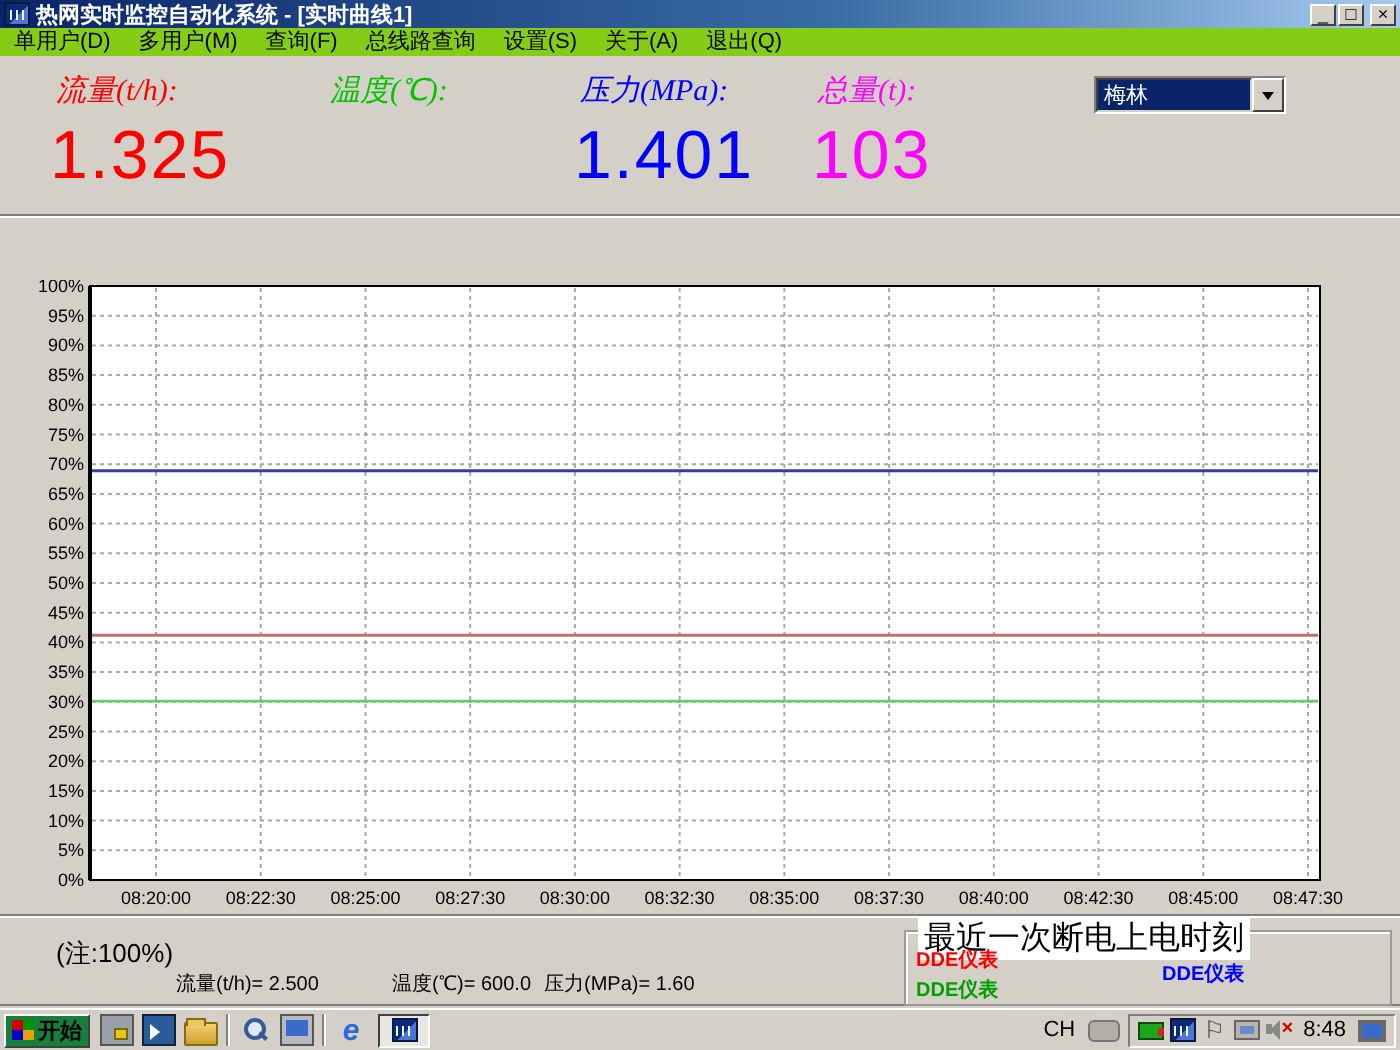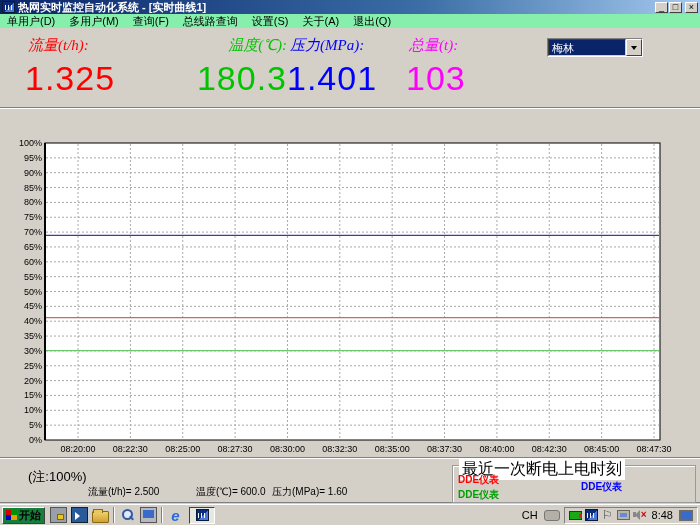--- a/index.html
+++ b/index.html
@@ -18,28 +18,28 @@
   .win-btn { width:13px; height:11px; font-size:9px; line-height:9px; text-align:center;
     background:#d4d0c8; border:1px solid; border-color:#fff #404040 #404040 #fff; color:#000; cursor:default; }
   .win-btn.close { margin-left:2px; }
 
   .mini-logo { width:13px; height:12px; flex:none;
     background:
       repeating-linear-gradient(90deg, rgba(255,255,255,.95) 0 1px, transparent 1px 3px) 50% 55% / 8px 5px no-repeat,
       linear-gradient(135deg,#0a2a7a 55%,#4a76d8 55%);
     border:1px solid #0a1a3a; }
 
-  .menubar { position:absolute; left:0; top:14px; width:700px; height:15px; background:#86efac;
+  .menubar { position:absolute; left:0; top:14px; width:700px; height:15px; background:#84cc16;
     display:flex; align-items:center; font-size:11px; border-bottom:1px solid #d4d0c8; }
   .menu-item { padding:0 7px; height:15px; line-height:15px; color:#000; white-space:nowrap; }
 
   
   .readouts { position:absolute; left:25px; top:36px; display:flex; }
   .readout { display:flex; flex-direction:column; }
-  .readout:nth-child(1){ width:137px; } .readout:nth-child(2){ width:125px;align-items:flex-end; }
+  .readout:nth-child(1){ width:137px; } .readout:nth-child(2){ width:125px; }
   .readout:nth-child(3){ width:119px; } .readout:nth-child(4){ width:110px; }
   .readout-label { font-family:"Liberation Serif", serif; font-style:italic; font-size:15px; padding-left:3px; height:22px; white-space:nowrap; }
   .readout-value { font-size:34px; letter-spacing:1px; line-height:40px; white-space:nowrap; }
 
   
   .combo { position:absolute; left:547px; top:38px; width:96px; height:19px;
     border:1px solid; border-color:#808080 #fff #fff #808080; background:#ec4899; display:flex; }
   .combo-field { flex:1; background:#0a246a; color:#fff; font-size:11px; line-height:17px; padding-left:3px;
     border:1px solid; border-color:#404040 #d4d0c8 #d4d0c8 #404040; overflow:hidden; white-space:nowrap; }
   .combo-btn { width:16px; background:#d4d0c8; border:1px solid; border-color:#fff #404040 #404040 #fff;
@@ -133,21 +133,20 @@
         <span class="menu-item">退出(Q)</span>
       </div>
 
     <div class="readouts" id="readouts">
         <div class="readout">
           <span class="readout-label" style="color: rgb(255, 0, 0);">流量(t/h):</span>
           <span class="readout-value" style="color: rgb(255, 0, 0);">1.325</span>
         </div>
         <div class="readout">
           <span class="readout-label" style="color: rgb(0, 196, 0);">温度(℃):</span>
-          <span class="readout-value" style="color: rgb(0, 196, 0);">180.3</span>
         </div>
         <div class="readout">
           <span class="readout-label" style="color: rgb(0, 0, 255);">压力(MPa):</span>
           <span class="readout-value" style="color: rgb(0, 0, 255);">1.401</span>
         </div>
         <div class="readout">
           <span class="readout-label" style="color: rgb(255, 0, 255);">总量(t):</span>
           <span class="readout-value" style="color: rgb(255, 0, 255);">103</span>
         </div>
       </div>

